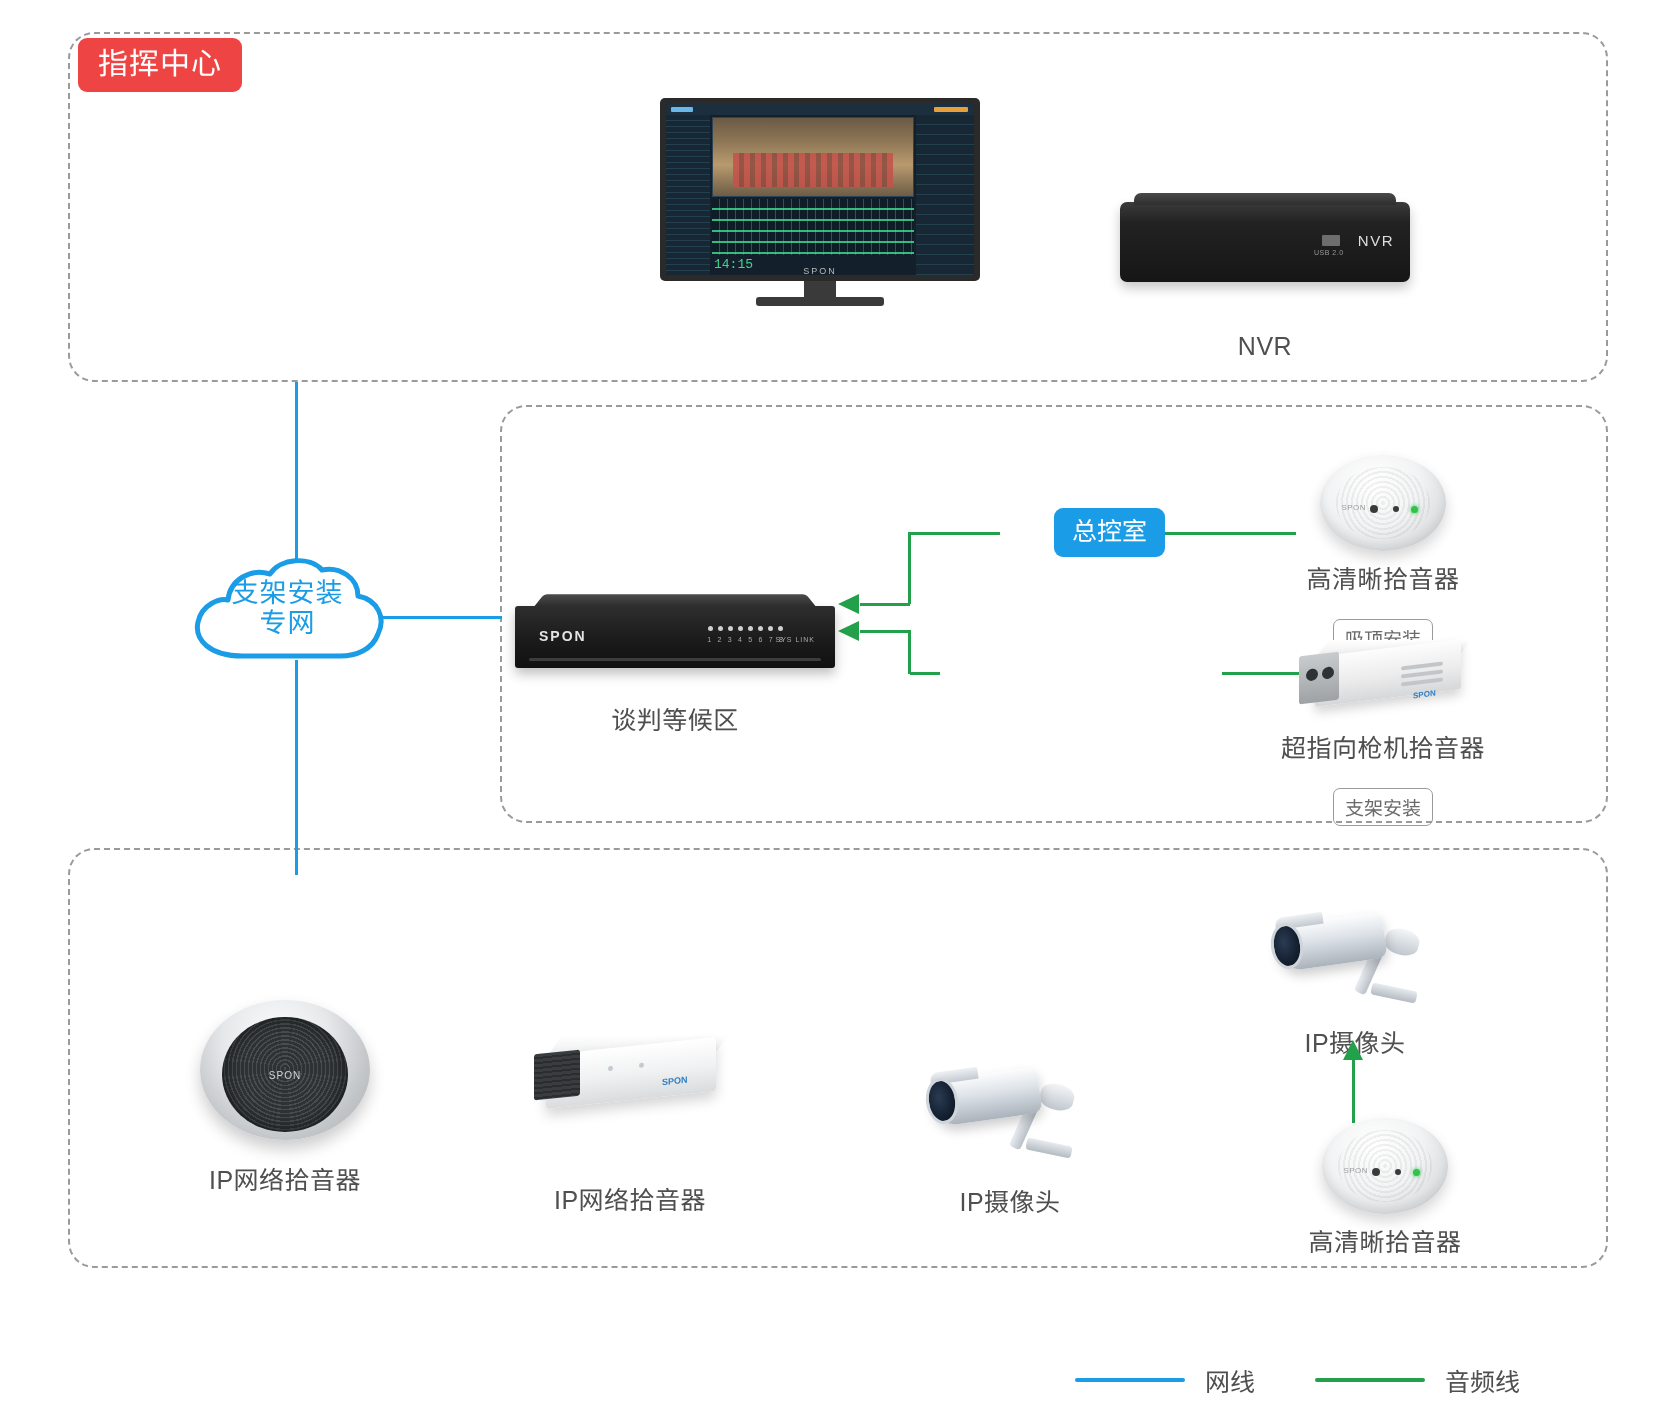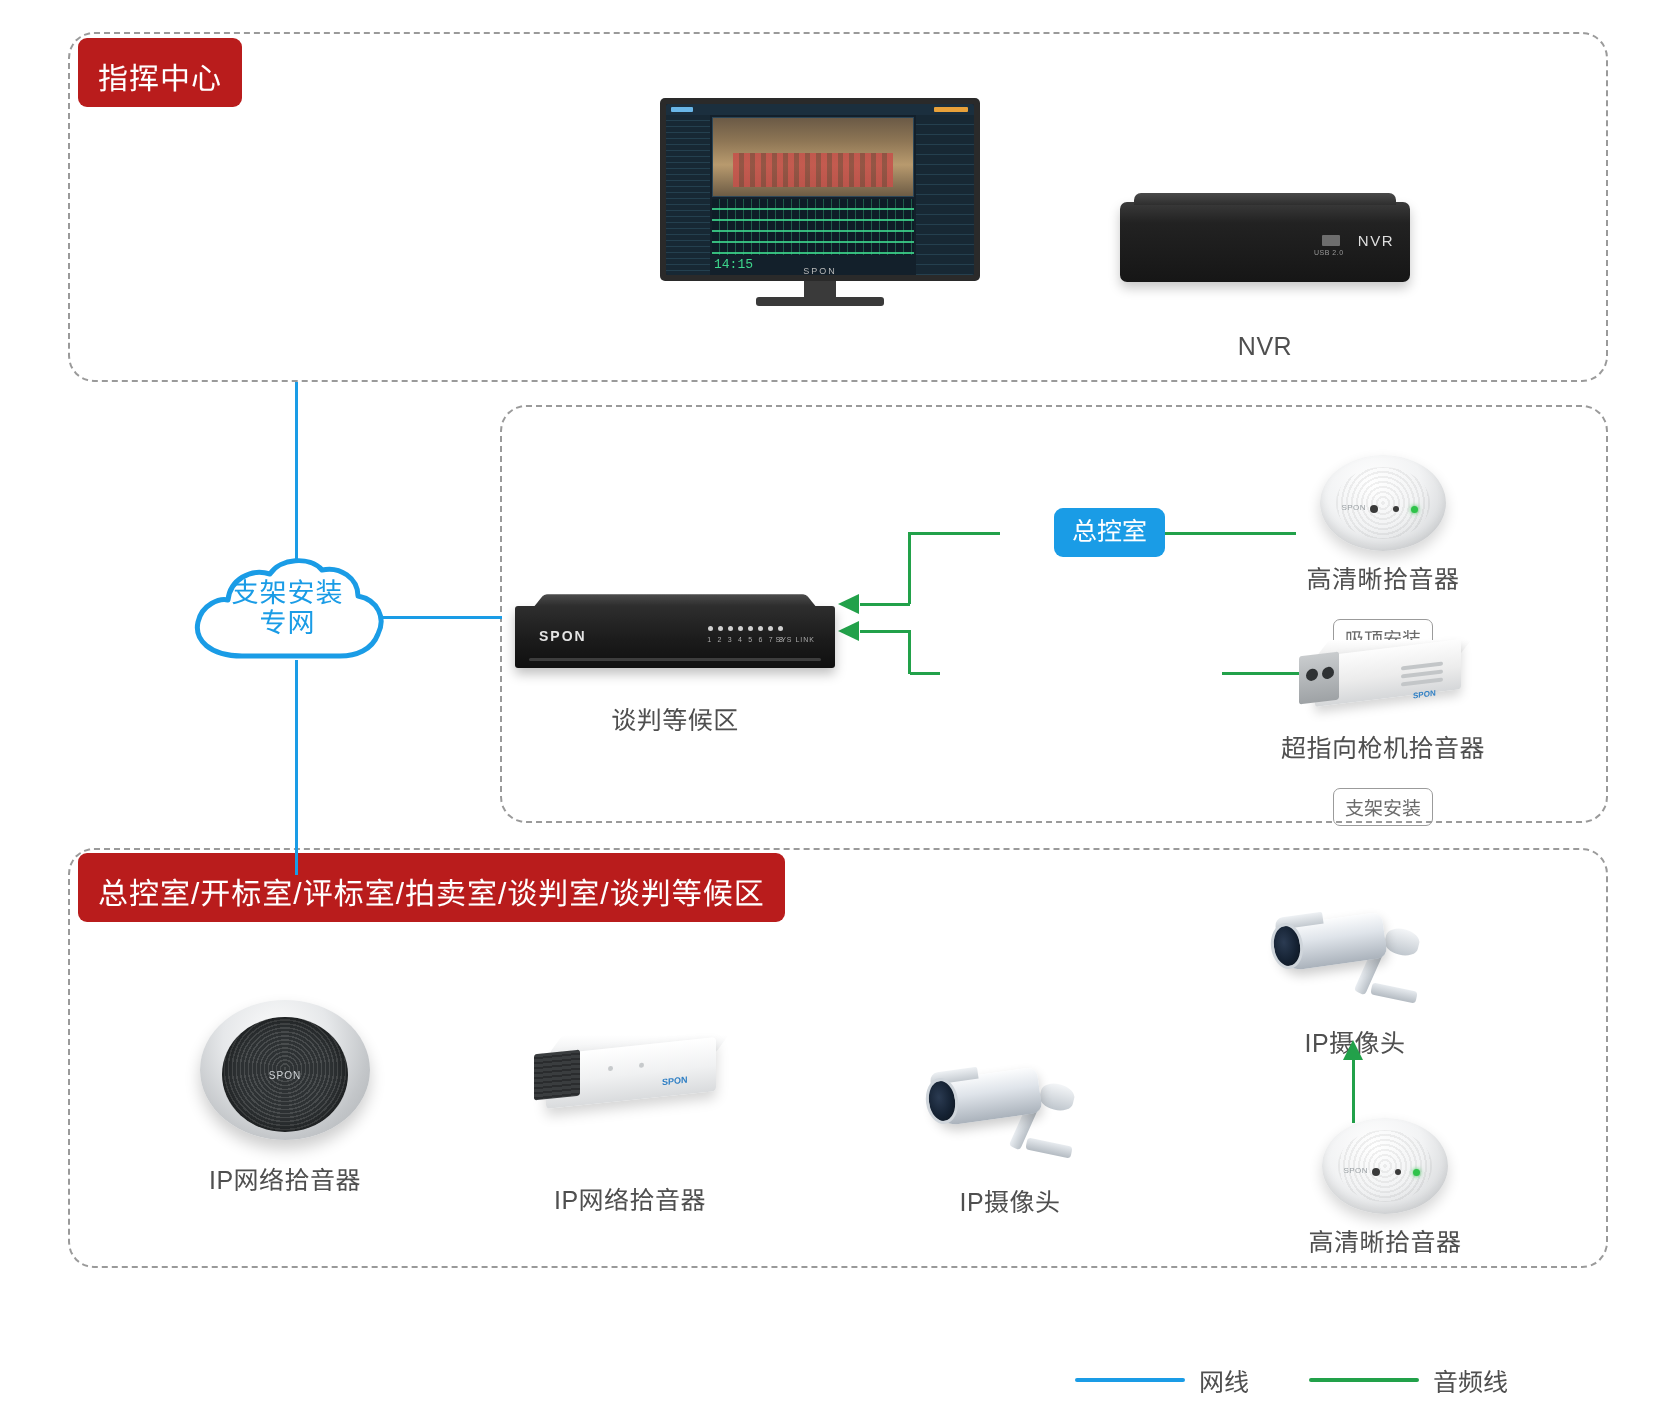--- a/index.html
+++ b/index.html
@@ -26,26 +26,26 @@
     border-radius: 26px;
     box-sizing: border-box;
   }
   #zone-command  { left: 68px;  top: 32px;   width: 1540px; height: 350px; }
   #zone-gateway  { left: 500px; top: 405px;  width: 1108px; height: 418px; }
   #zone-rooms    { left: 68px;  top: 848px;  width: 1540px; height: 420px; }
 
   
   .zone-tag {
     position: absolute;
-    background: #b91c1c;
+    background: #ef4444;
     color: #ffffff;
     border-radius: 9px;
     font-size: 30px;
     line-height: 1;
-    padding: 26px 20px 13px 20px;
+    padding: 11px 20px 13px 20px;
     white-space: nowrap;
     letter-spacing: 1px;
   }
   #tag-command { left: 78px; top: 38px; }
   #tag-rooms   { left: 78px; top: 853px; }
 
   
   .node {
     position: absolute;
     text-align: center;
@@ -344,35 +344,34 @@
     transform: rotate(14deg);
   }
   .bc-base{
     position:absolute; left:104px; top:92px; width:46px; height:12px;
     background:linear-gradient(180deg,#e7ebef,#b4bbc2); border-radius:4px;
     transform: rotate(12deg);
   }
 
   
   #legend { position:absolute; left:1075px; top:1362px; display:flex; align-items:center; gap:26px; }
-  .lg-item { display:flex; align-items:center; gap:14px; }
+  .lg-item { display:flex; align-items:center; gap:20px; }
   .lg-swatch { width:110px; height:4px; border-radius:2px; }
   .lg-text { font-size:25px; color:#4f4f4f; }
 </style>
 </head>
 <body>
 
 <div id="canvas">
 
   <div class="zone" id="zone-command"></div>
   <div class="zone" id="zone-gateway"></div>
   <div class="zone" id="zone-rooms"></div>
 
   <div class="zone-tag" id="tag-command">指挥中心</div>
-  <div class="zone-tag" id="tag-rooms">总控室/开标室/评标室/拍卖室/谈判室/谈判等候区</div>
 
   <div class="line line-v" style="left:295px; top:382px; height:180px;"></div>
 
   <div class="line line-v" style="left:295px; top:660px; height:215px;"></div>
 
   <div class="line line-h" style="left:376px; top:616px; width:126px;"></div>
 
   <div class="gline gline-h" style="left:1158px; top:532px; width:138px;"></div>
   <div class="gline gline-h" style="left:910px; top:532px; width:90px;"></div>
   <div class="gline gline-v" style="left:908px; top:532px; height:72px;"></div>

